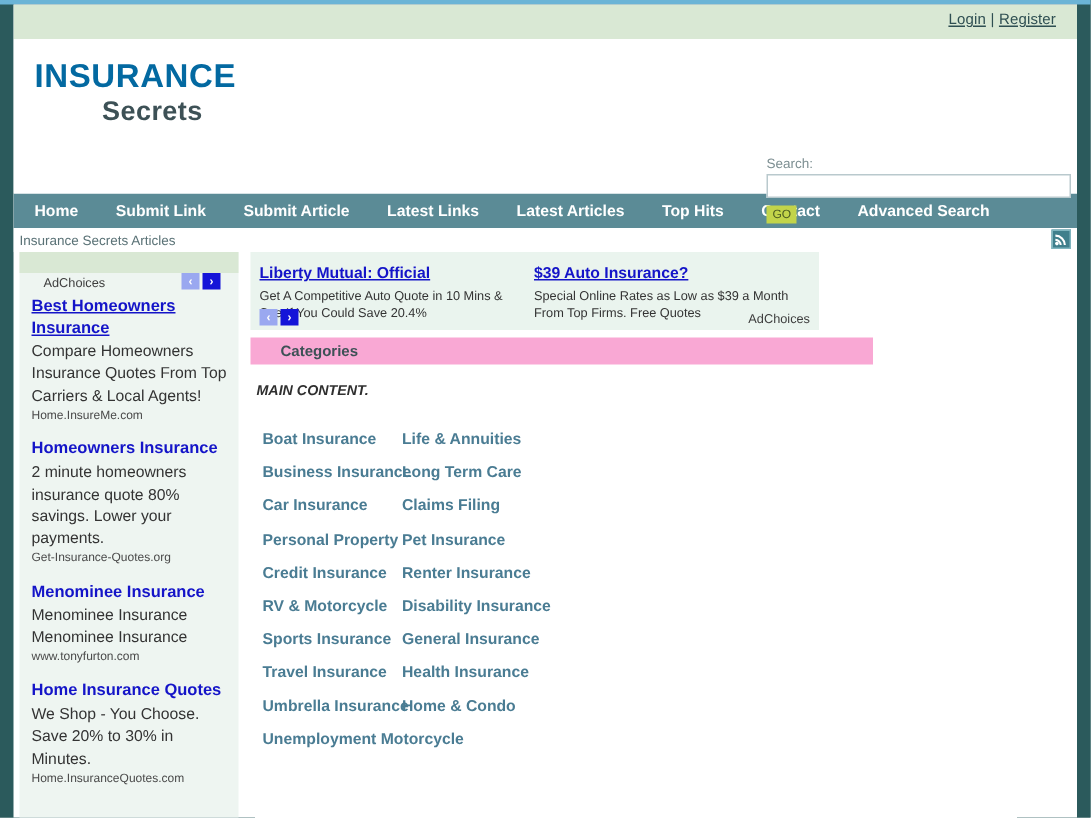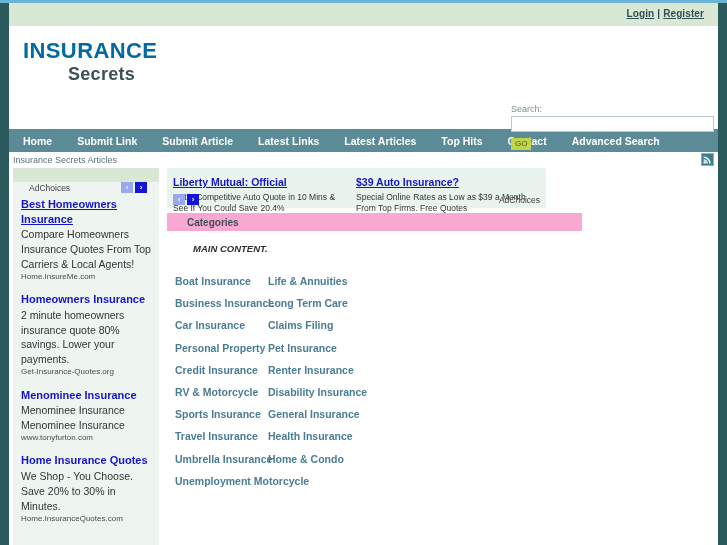--- a/index.html
+++ b/index.html
@@ -37,21 +37,20 @@
     height: 23px;
     background: #d9e8d4;
     position: relative;
   }
   .topbar-links {
     position: absolute;
     right: 14px; top: 5px;
     font-size: 10px;
     color: #2f4f52;
     letter-spacing: .1px;
-    font-weight: bold;
   }
   .topbar-links a {
     color: #2f4f52;
     text-decoration: underline;
   }
   .topbar-sep { padding: 0 3px; color: #2f4f52; }
 
   
   .header {
     position: relative;
@@ -228,21 +227,21 @@
   .main {
     position: absolute;
     left: 158px; top: 0;
     right: 4px;
   }
 
   
   .banner-ad {
     background: #eaf4ee;
     width: 379px;
-    height: 40px;
+    height: 52px;
     position: relative;
     padding: 4px 6px 0 6px;
   }
   .banner-cols { display: flex; }
   .banner-col { width: 183px; padding-right: 6px; }
   .banner-title {
     color: #1414c8;
     font-size: 10.5px;
     font-weight: bold;
     line-height: 1.2;
@@ -275,21 +274,21 @@
     width: 415px;
     display: flex;
     align-items: center;
     padding-left: 20px;
     color: #3d5156;
     font-size: 10px;
     font-weight: bold;
   }
   .main-content-note {
     margin-top: 12px;
-    margin-left: 26px;
+    margin-left: 4px;
     font-size: 9.5px;
     font-style: italic;
     font-weight: bold;
     color: #2f2f2f;
   }
   .cat-grid {
     margin-top: 16px;
     margin-left: 8px;
     display: grid;
     grid-template-columns: 93px auto;

